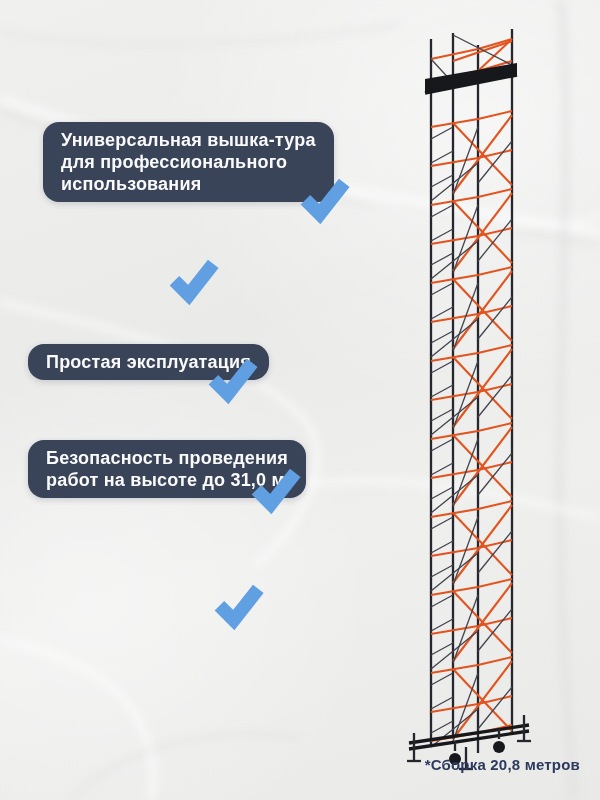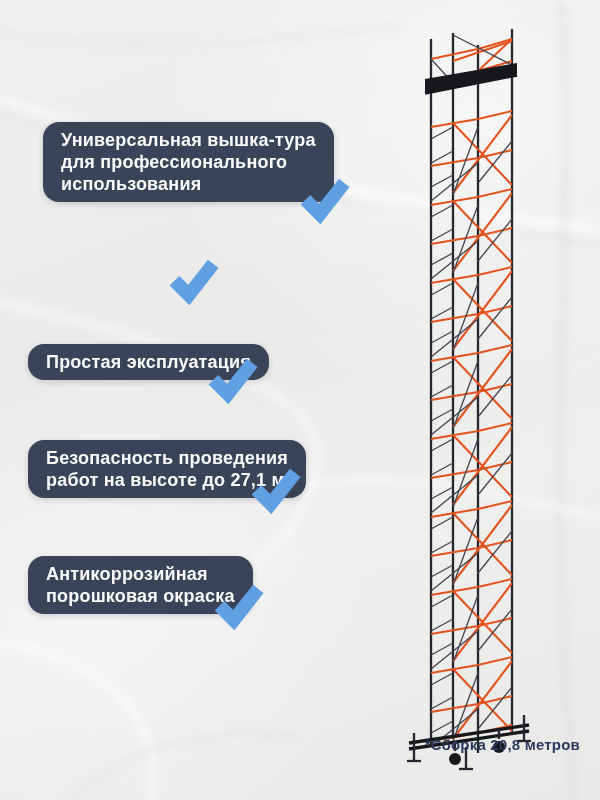--- a/index.html
+++ b/index.html
@@ -27,21 +27,21 @@
   .check{position:absolute;width:54px;height:54px;}
   .check svg{width:100%;height:100%;display:block;}
   .check path{stroke:var(--check-blue,#5f9fe2);stroke-width:16;fill:none;stroke-linejoin:miter;}
   .tower{position:absolute;left:403px;top:25px;width:132px;height:750px;}
   .tower .o{stroke:var(--tower-orange,#e4531d);stroke-width:2.1;fill:none;}
   .tower .d{stroke:#42434c;stroke-width:1.3;fill:none;}
   .tower .d2{stroke:var(--tower-dark,#26272e);stroke-width:2.3;fill:none;}
   .tower .b{stroke:var(--tower-black,#17181c);stroke-width:3.4;fill:none;}
   .tower .pf{fill:var(--tower-black,#17181c);}
   .footnote{
-    position:absolute;right:20px;top:736px;
+    position:absolute;right:20px;top:756px;
     color:var(--footnote-color,#2d3a5e);
     font-size:15px;font-weight:bold;letter-spacing:.2px;
   }
 </style>
 </head>
 <body>
 
 <div class="canvas">
 
   <svg class="creases" viewBox="0 0 600 800" xmlns="http://www.w3.org/2000/svg">
@@ -129,29 +129,27 @@
     </div>
 
     <div class="callout" style="left:28px;top:344px;">Простая эксплуатация</div>
     <div class="check" style="left:205px;top:351px;">
       <svg viewBox="0 0 64 64">
           <path d="M10 34 L27 51 L56 14"></path>
         </svg>
     </div>
 
     <div class="callout" style="left:28px;top:440px;">Безопасность проведения
-работ на высоте до 27,1 м</div>
+работ на высоте до 31,0 м</div>
     <div class="check" style="left:248px;top:461px;">
       <svg viewBox="0 0 64 64">
           <path d="M10 34 L27 51 L56 14"></path>
         </svg>
     </div>
 
-    <div class="callout" style="left:28px;top:556px;">Антикоррозийная
-порошковая окраска</div>
     <div class="check" style="left:211px;top:577px;">
       <svg viewBox="0 0 64 64">
           <path d="M10 34 L27 51 L56 14"></path>
         </svg>
     </div>
 
     <div class="footnote">*Сборка 20,8 метров</div>
   </div>
 </div>
 

